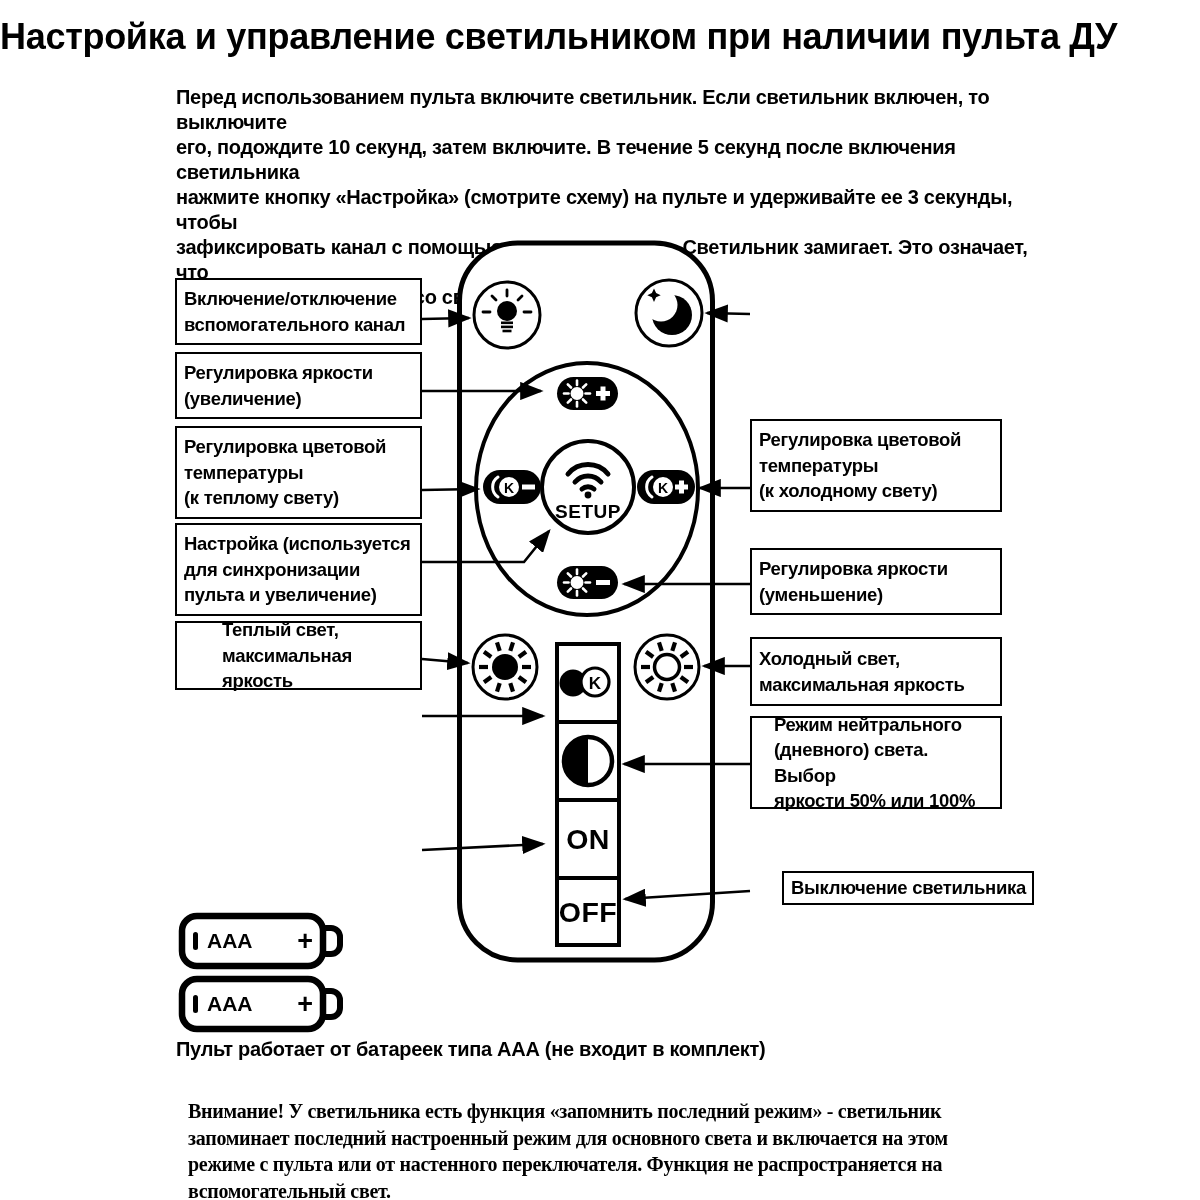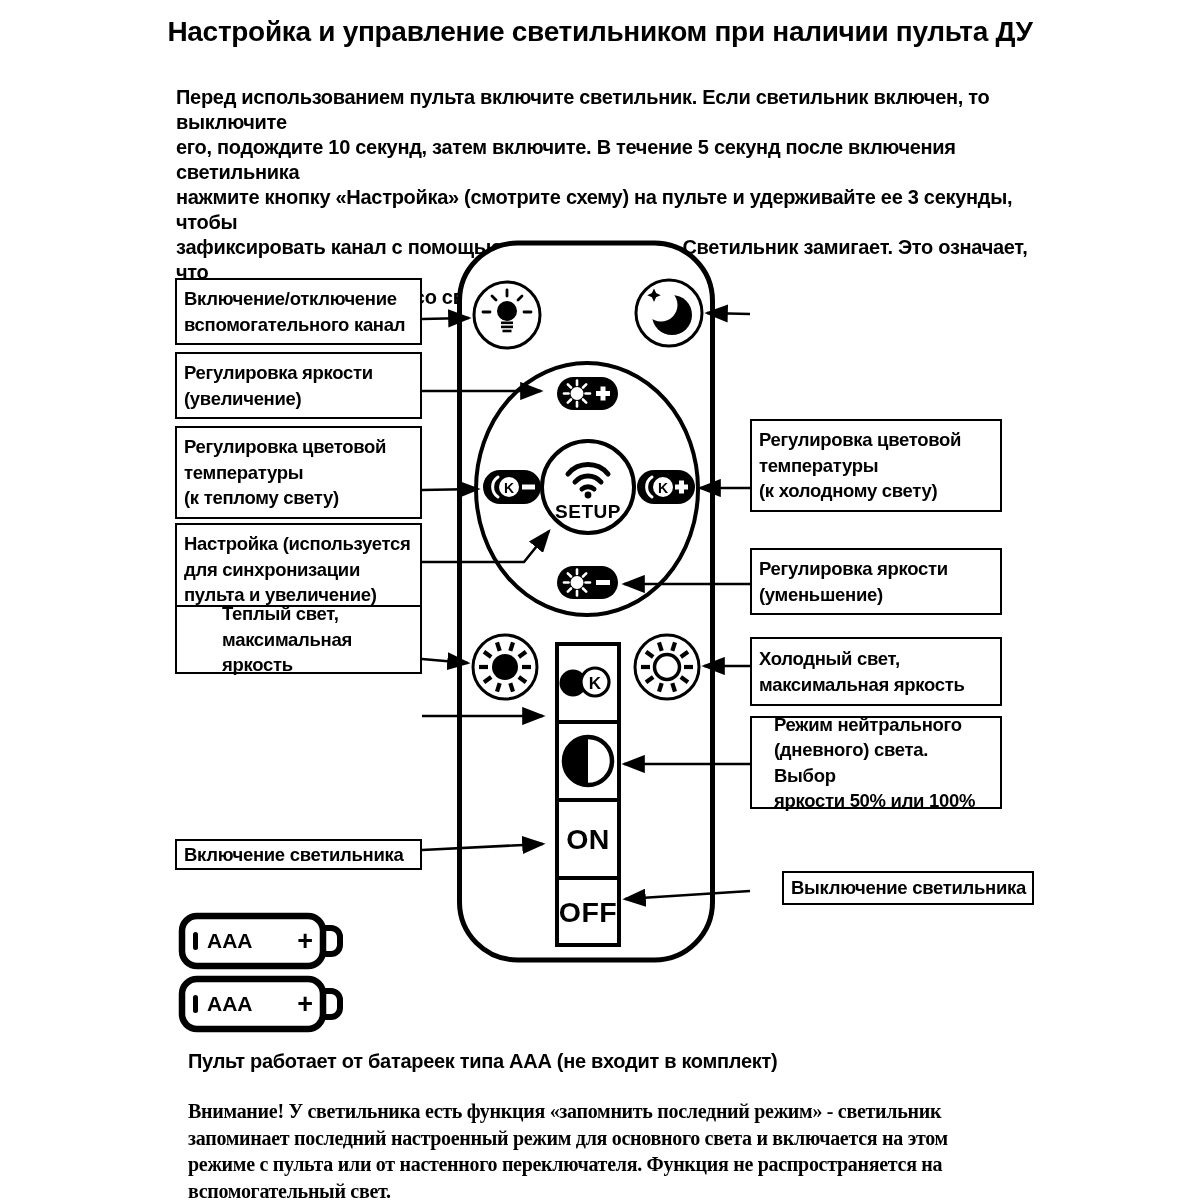--- a/index.html
+++ b/index.html
@@ -1,37 +1,37 @@
 <!DOCTYPE html>
 <html><head>
 <meta charset="utf-8">
 <style>
   html,body{margin:0;padding:0;background:#fff;}
   .page{
     position:relative;width:1200px;height:1200px;background:#fff;
     font-family:"Liberation Sans",sans-serif;font-weight:bold;color:#000;overflow:hidden;
   }
   .title{
-    position:absolute;top:16px;left:0;width:1200px;text-align:center;
-    font-size:28px;margin:0;letter-spacing:-0.3px;
+    position:absolute;top:16px;left:0;width:1200px;
+    font-size:36px;margin:0;letter-spacing:-0.3px;
   }
   .intro{
     position:absolute;top:85px;left:176px;width:860px;margin:0;
     font-size:20px;line-height:25px;letter-spacing:-0.3px;white-space:pre-line;
   }
   .diagram{position:absolute;left:0;top:0;}
   .callout{
     position:absolute;border:2px solid #000;background:#fff;box-sizing:border-box;
     display:flex;align-items:center;font-size:18.5px;line-height:25.5px;
     padding:2px 7px;letter-spacing:-0.3px;white-space:pre-line;z-index:2;
   }
   .callout.left{left:175px;width:247px;}
   .callout.right{left:750px;width:252px;}
   .note{
-    position:absolute;top:1038px;left:176px;width:860px;margin:12px;
+    position:absolute;top:1038px;left:176px;width:860px;margin:0;
     font-size:20px;letter-spacing:-0.3px;
   }
   .warning{
     position:absolute;top:1086px;left:176px;width:860px;margin:12px;
     font-size:20px;line-height:26.5px;letter-spacing:-0.3px;white-space:pre-line;font-family:Liberation Serif, serif;
   }
   svg text{font-family:"Liberation Sans",sans-serif;font-weight:bold;fill:#000;}
 </style>
 </head>
 <body>
@@ -260,23 +260,22 @@
   <div class="callout left" style="top:278px;height:67px;">Включение/отключение
 вспомогательного канал</div>
   <div class="callout left" style="top:352px;height:67px;">Регулировка яркости
 (увеличение)</div>
   <div class="callout left" style="top:426px;height:93px;">Регулировка цветовой
 температуры
 (к теплому свету)</div>
   <div class="callout left" style="top:523px;height:93px;">Настройка (используется
 для синхронизации
 пульта и увеличение)</div>
-  <div class="callout left" style="top:605px;height:69px;padding-left:45px;">Теплый свет,
+  <div class="callout left" style="top:621px;height:69px;padding-left:45px;">Теплый свет,
 максимальная яркость</div>
-  <div class="callout left" style="top:839px;height:31px;white-space:nowrap;">Включение светильника</div>
 
   <div class="callout right" style="top:419px;height:93px;">Регулировка цветовой
 температуры
 (к холодному свету)</div>
   <div class="callout right" style="top:548px;height:67px;">Регулировка яркости
 (уменьшение)</div>
   <div class="callout right" style="top:637px;height:69px;">Холодный свет,
 максимальная яркость</div>
   <div class="callout right" style="top:716px;height:93px;padding-left:22px;">Режим нейтрального
 (дневного) света. Выбор

